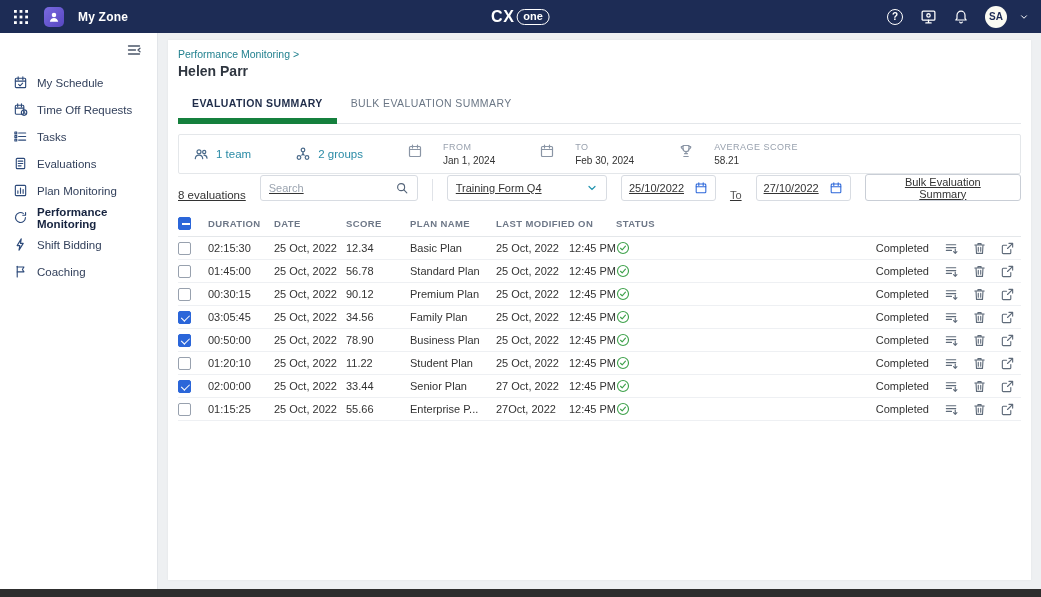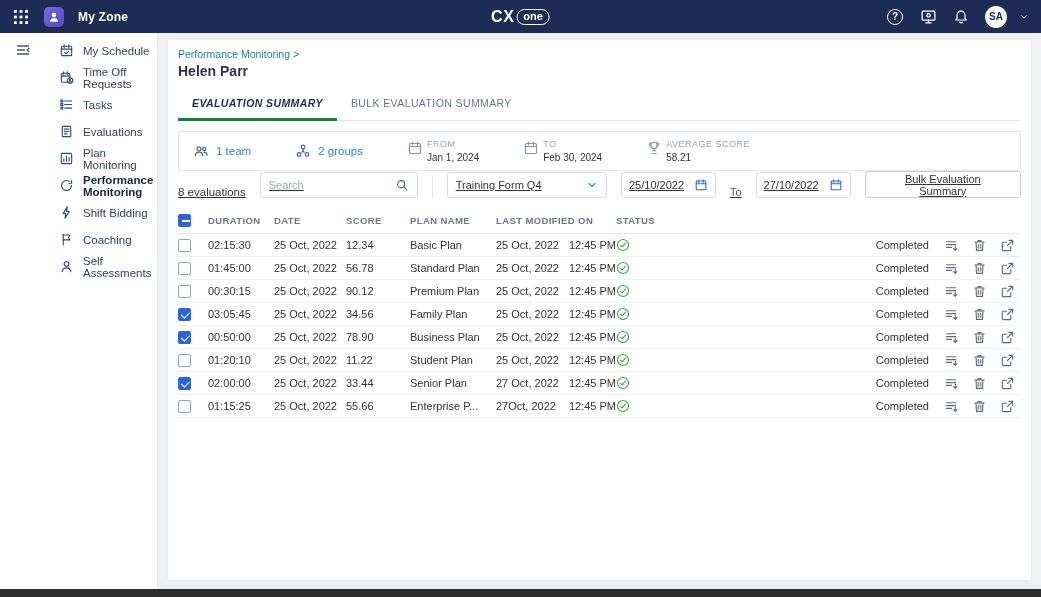--- a/index.html
+++ b/index.html
@@ -48,21 +48,21 @@
     color:#1d2c55; font-size:10px; font-weight:bold;
     display:flex; align-items:center; justify-content:center;
   }
 
   
   .shell { display:flex; height:556px; }
 
   
   .sidebar {
     width:158px; background:#fff; border-right:1px solid #e2e5e9;
-    display:flex; flex-direction:row;
+    display:flex; flex-direction:column;
   }
   .collapse-row { display:flex; justify-content:flex-end; padding:8px 14px 6px; color:#4a5568; }
   .side-nav { display:flex; flex-direction:column; margin-top:4px; }
   .side-item {
     height:27px; display:flex; align-items:center; gap:9px;
     padding:0 13px; font-size:11.5px; color:#33415c; cursor:pointer;
   }
   .side-item.active { font-weight:bold; color:#16233f; }
   .side-icon { width:15px; height:15px; color:#2d4a7a; flex:0 0 15px; }
   .side-icon svg { width:15px; height:15px; }
@@ -74,31 +74,31 @@
   .breadcrumb { font-size:10.5px; color:#22818f; }
   .page-title { font-size:14px; font-weight:bold; color:#2f3640; margin-top:3px; }
 
   .tabs { margin-top:10px; border-bottom:1px solid #e4e7ea; display:flex; }
   .tab {
     padding:8px 14px 9px; font-size:10.5px; letter-spacing:.4px;
     color:#6a7685; cursor:pointer;
   }
   .tab.active {
     color:#1f2c49; font-weight:bold;
-    border-bottom:3px solid #15803d; margin-bottom:-1px;font-style:italic;
+    border-bottom:6px solid #15803d; margin-bottom:-1px;
   }
 
   
   .summary {
     margin-top:10px; border:1px solid #e4e7ea; border-radius:2px;
     padding:7px 14px; display:flex; align-items:center; gap:44px; min-height:38px;
   }
   .sum-link { display:flex; align-items:center; gap:7px; color:#2a8ba6; font-size:11.5px; cursor:pointer; }
   .sum-link .s-icon { color:#4a6a8a; }
-  .sum-block { display:flex; align-items:flex-start; gap:4px; }
+  .sum-block { display:flex; align-items:flex-start; gap:20px; }
   .sum-block .s-icon { color:#8a95a5; margin-top:1px; }
   .s-icon svg { width:16px; height:16px; }
   .sum-lbl { font-size:9px; letter-spacing:.5px; color:#98a1ae; }
   .sum-val { font-size:10px; color:#333; margin-top:3px; }
 
   
   .filters { display:flex; align-items:flex-end; gap:14px;text-decoration:underline; }
   .eval-count { font-size:11.5px; color:#333; white-space:nowrap; }
   .search-box {
     width:158px; height:26px; border:1px solid #d8dce2; border-radius:3px;
@@ -324,29 +324,20 @@
   <div class="side-item">
     <span class="side-icon">
             <svg viewBox="0 0 16 16" fill="none" stroke="currentColor" stroke-width="1.2" stroke-linecap="round" stroke-linejoin="round">
               <path d="M4.5 13.8V2.5"></path>
               <path d="M4.5 3.2h7.2l-1.7 2.6 1.7 2.6H4.5"></path>
             </svg>
           </span>
     <span class="side-label">Coaching</span>
   </div>
 
-  <div class="side-item">
-    <span class="side-icon">
-            <svg viewBox="0 0 16 16" fill="none" stroke="currentColor" stroke-width="1.2" stroke-linecap="round" stroke-linejoin="round">
-              <circle cx="8" cy="5.2" r="2.5"></circle>
-              <path d="M3.3 13.5c.4-2.7 2.3-4.1 4.7-4.1s4.3 1.4 4.7 4.1"></path>
-            </svg>
-          </span>
-    <span class="side-label">Self Assessments</span>
-  </div>
 </nav>
   </aside>
 
   <main class="main">
     <div class="card">
 
       <div class="breadcrumb">
         <span>Performance Monitoring</span>
         <span>&gt;</span>
       </div>

